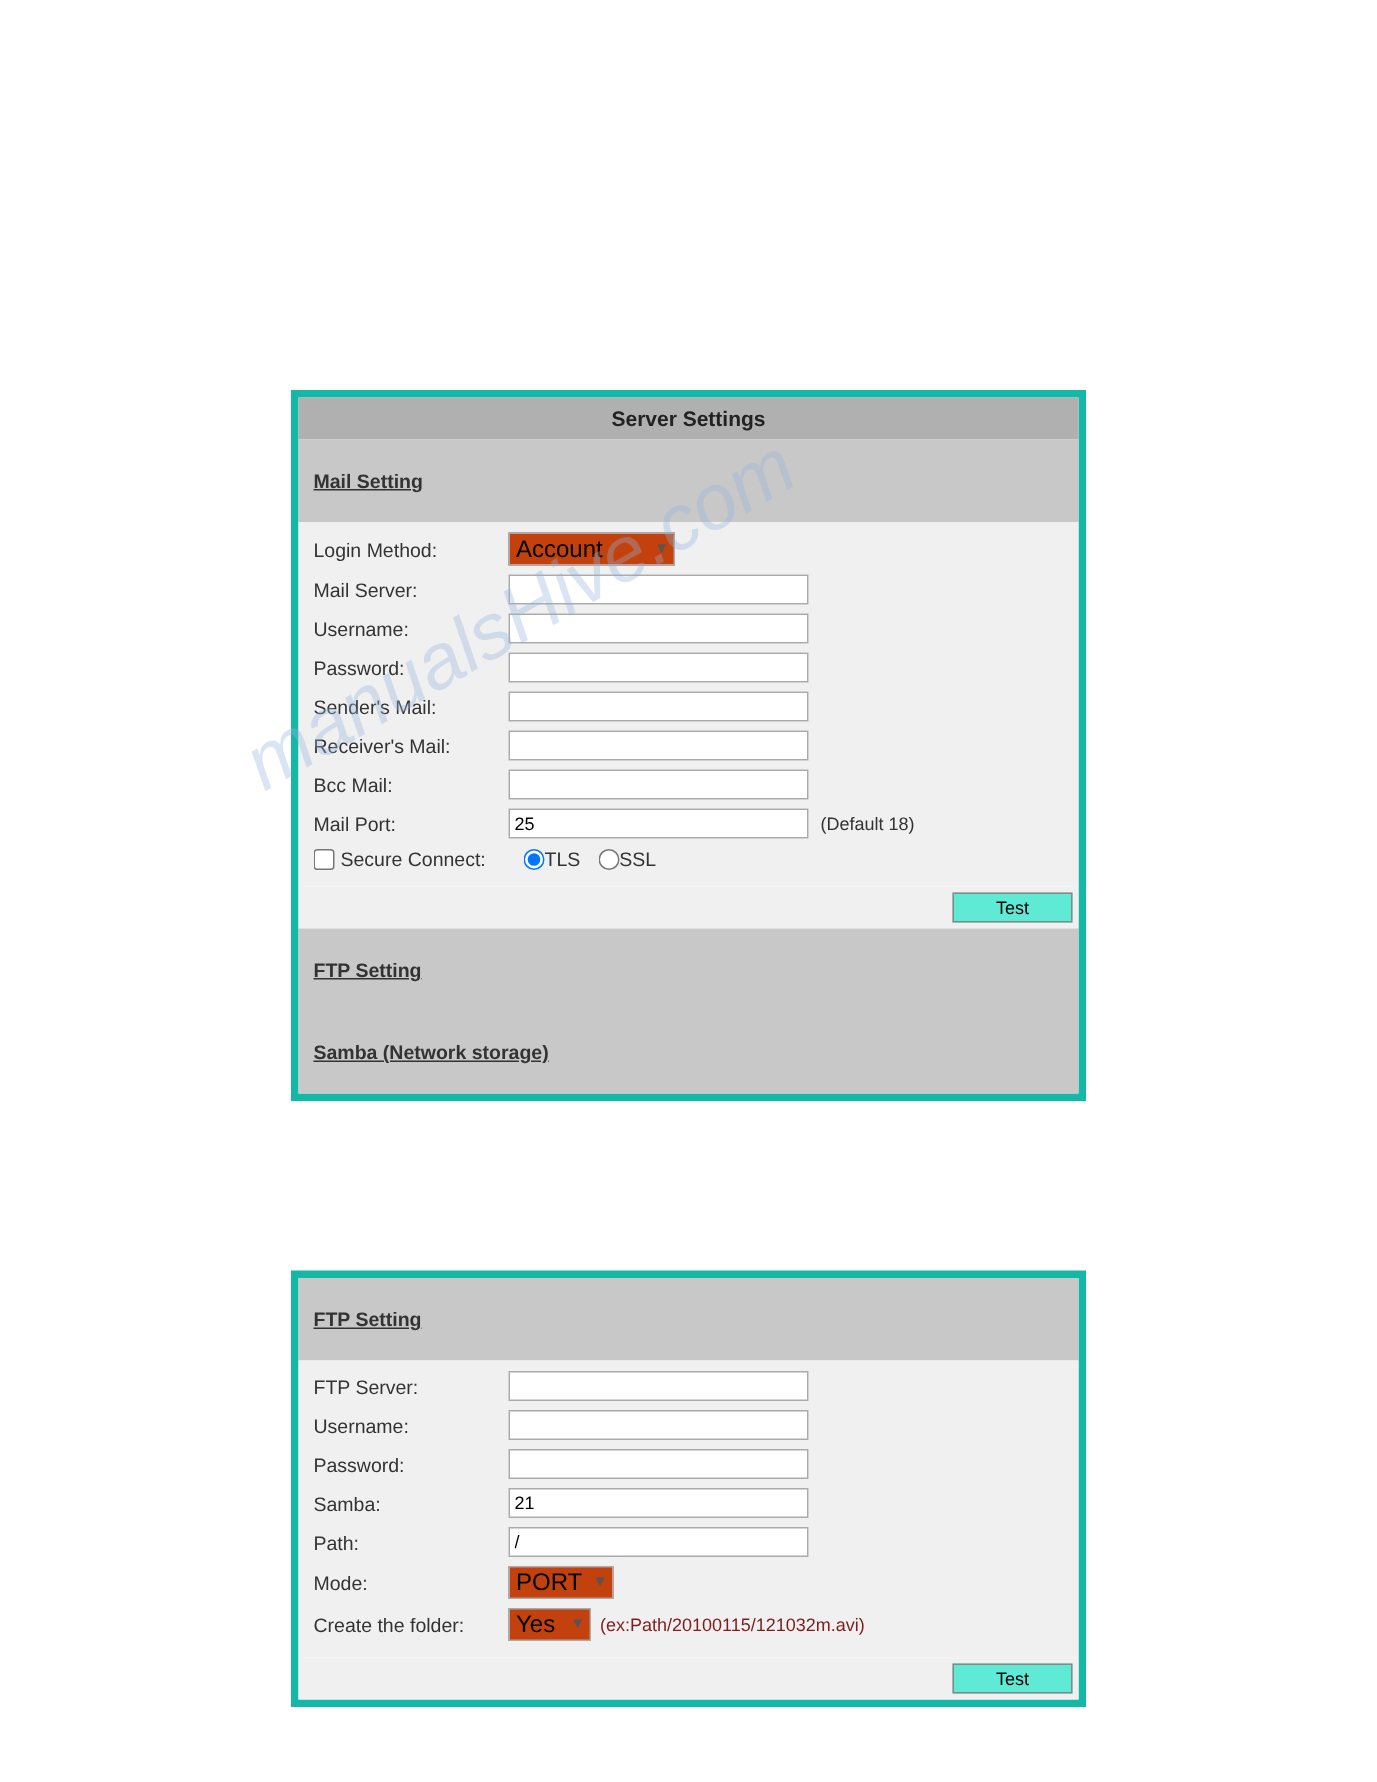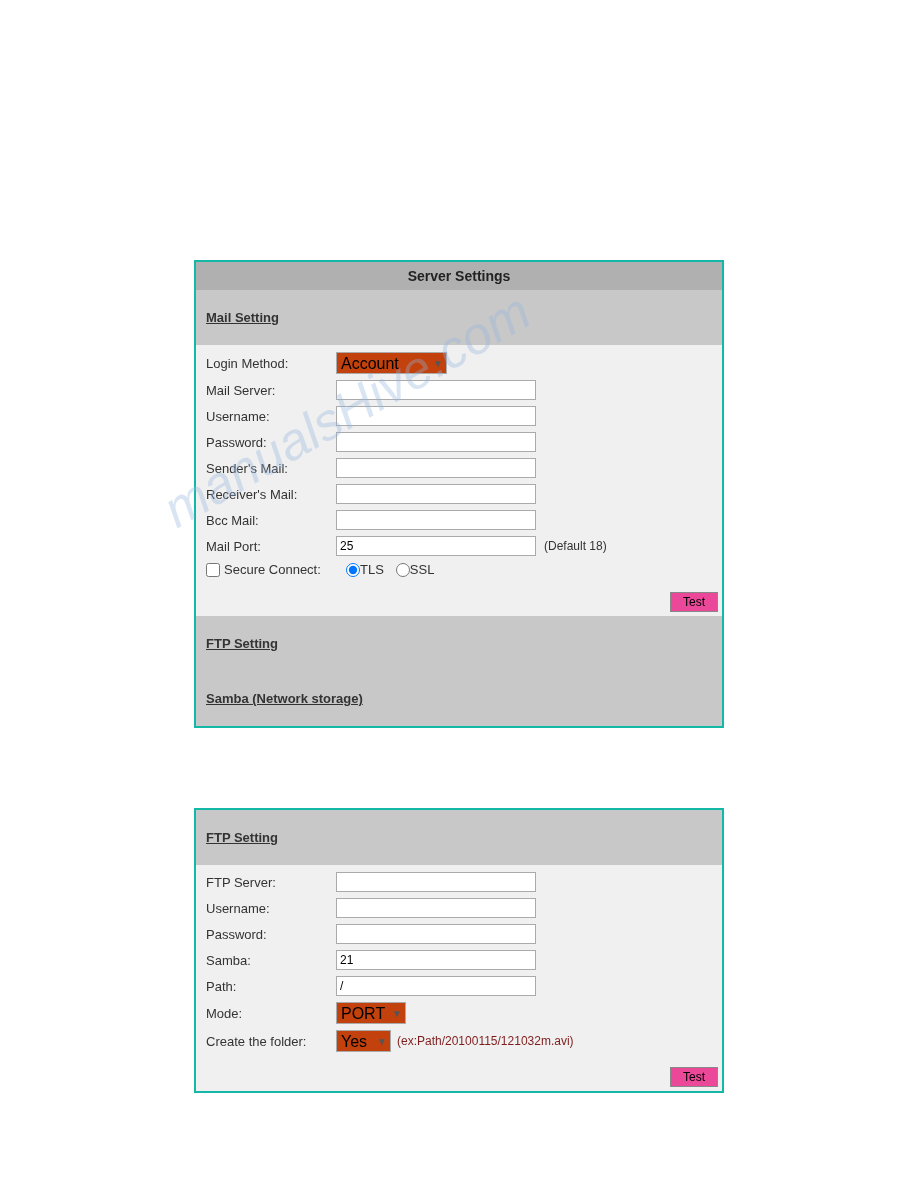--- a/index.html
+++ b/index.html
@@ -34,23 +34,23 @@
     .page-content {
       display: flex;
       flex-direction: column;
       align-items: center;
       padding-top: 260px;
     }
 
     
     .panel {
       width: 530px;
-      border: 2px solid #14b8a6;
+      border: 5px solid #14b8a6;
       background: #fff;
-      margin-bottom: 80px;
+      margin-bottom: 113px;
     }
 
     .panel-title {
       background: #b0b0b0;
       text-align: center;
       font-weight: bold;
       font-size: 14px;
       padding: 6px 0;
       color: #222;
     }
@@ -177,24 +177,24 @@
     }
 
     .test-row {
       display: flex;
       justify-content: flex-end;
       padding: 4px 4px;
       background: #f0f0f0;
     }
 
     .test-btn {
-      padding: 2px 12px;
+      padding: 2px 28px;
       font-size: 12px;
       border: 1px solid #888;
-      background: #ec4899;
+      background: #5eead4;
       cursor: pointer;
     }
 
     .example-text {
       font-size: 12px;
       color: #7f1d1d;
       margin-left: 6px;
     }
 
     .mode-select-wrapper {

